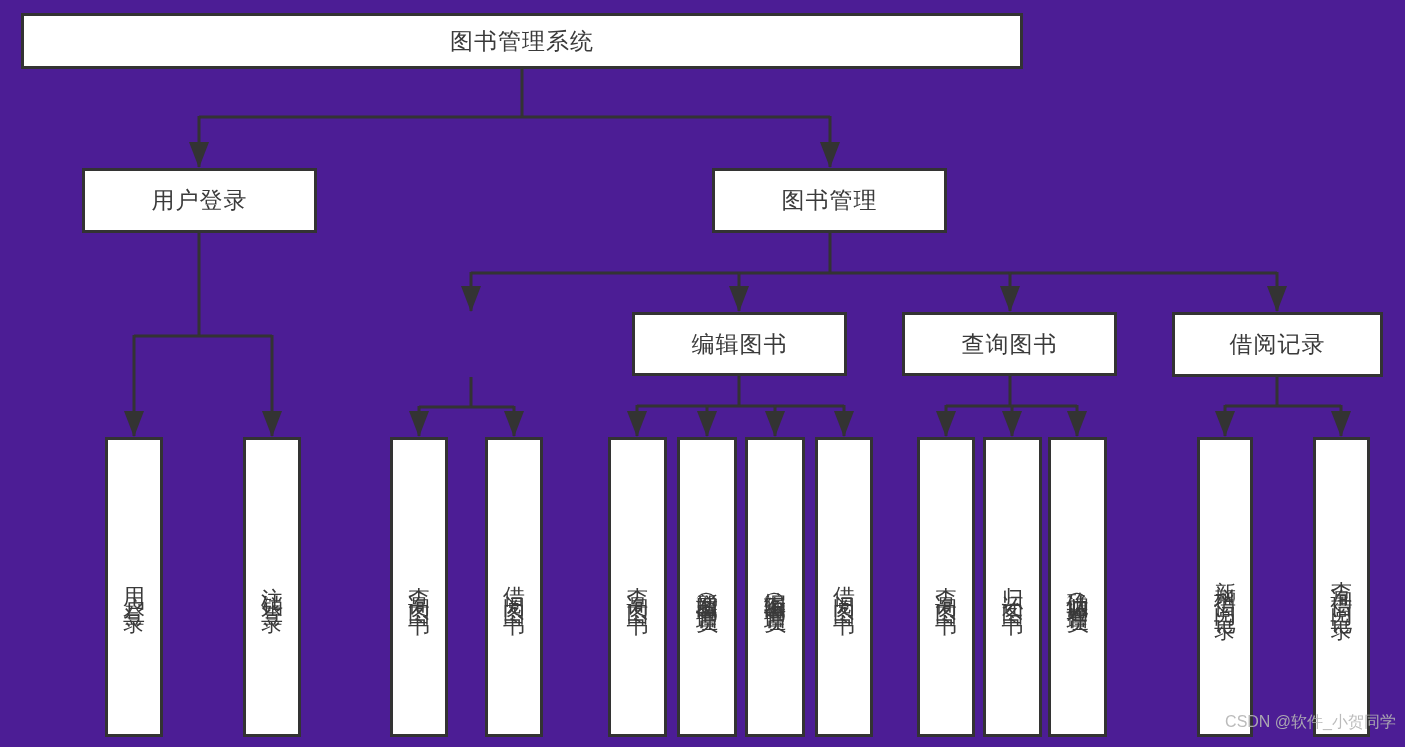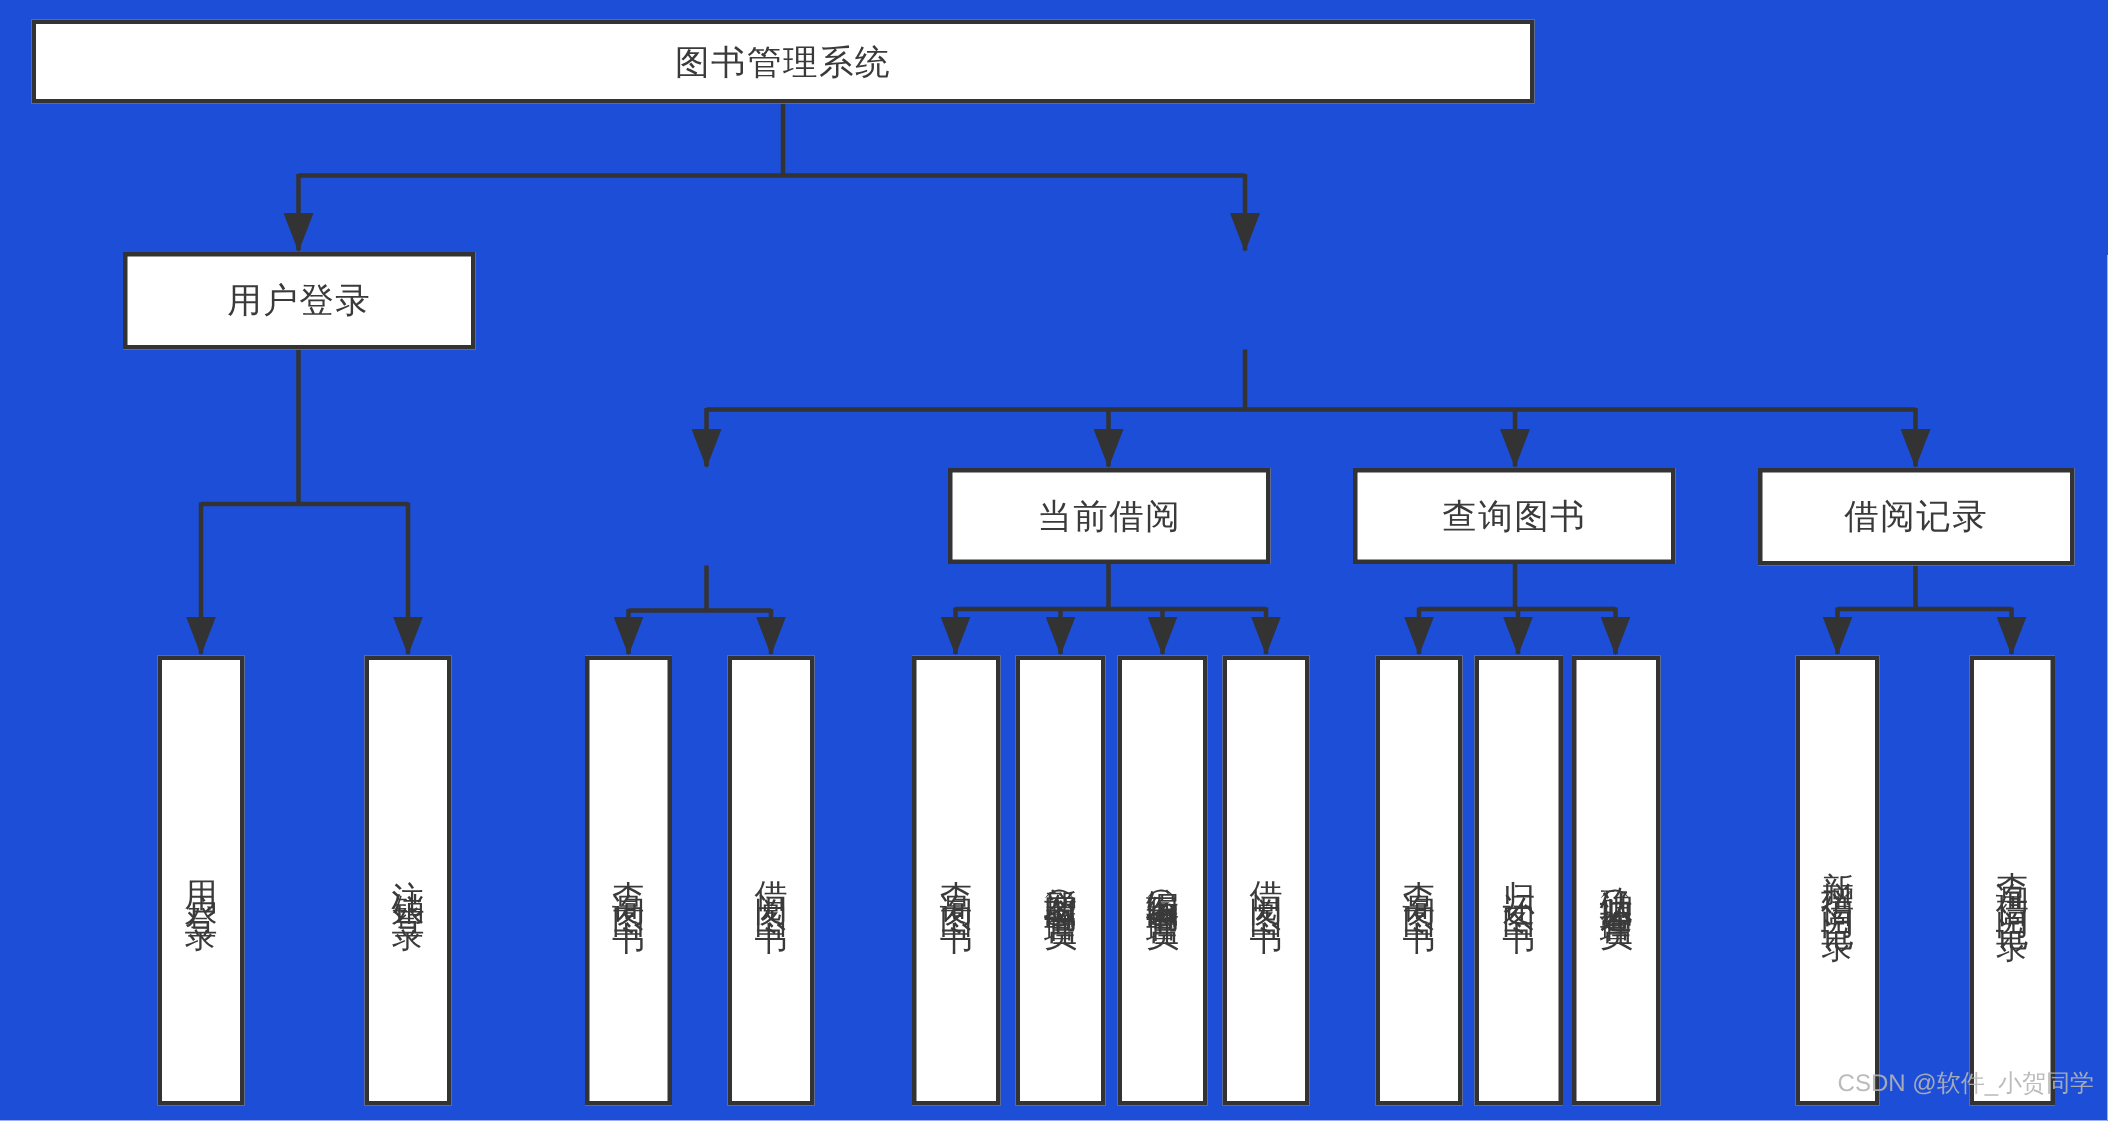--- a/index.html
+++ b/index.html
@@ -1,20 +1,20 @@
 <!DOCTYPE html>
 <html><head>
 <meta charset="utf-8">
 <style>
   html, body { margin: 0; padding: 0; background: #ffffff; }
   #canvas {
     position: relative;
     width: 1405px;
     height: 747px;
-    background: #1d4ed8;
+    background: #4c1d95;
     font-family: "Liberation Sans", sans-serif;
     overflow: hidden;
   }
   #wires { position: absolute; left: 0; top: 0; z-index: 0; }
   .box {
     position: absolute;
     box-sizing: border-box;
     border: 3px solid #333333;
     background: #ffffff;
     color: #3a3a3a;
@@ -137,22 +137,23 @@
         <line x1="1225" y1="406" x2="1341" y2="406"></line>
         <line x1="1225" y1="405" x2="1225" y2="436" marker-end="url(#arrow)"></line>
         <line x1="1341" y1="405" x2="1341" y2="436" marker-end="url(#arrow)"></line>
       </g>
     </g>
   </svg>
 
   <div class="box hbox" id="n-root">图书管理系统</div>
 
   <div class="box hbox" id="n-user-login">用户登录</div>
+  <div class="box hbox" id="n-book-mgmt">图书管理</div>
 
-  <div class="box hbox" id="n-book-borrow">当前借阅</div>
+  <div class="box hbox" id="n-book-borrow">编辑图书</div>
   <div class="box hbox" id="n-current-borrow">查询图书</div>
   <div class="box hbox" id="n-borrow-record">借阅记录</div>
 
   <div class="box vbox" id="l-login">用户登录</div>
   <div class="box vbox" id="l-logout">注销登录</div>
 
   <div class="box vbox" id="l-rec-query">查询图书</div>
   <div class="box vbox" id="l-rec-borrow">借阅图书</div>
 
   <div class="box vbox" id="l-bb-query">查询图书</div>

